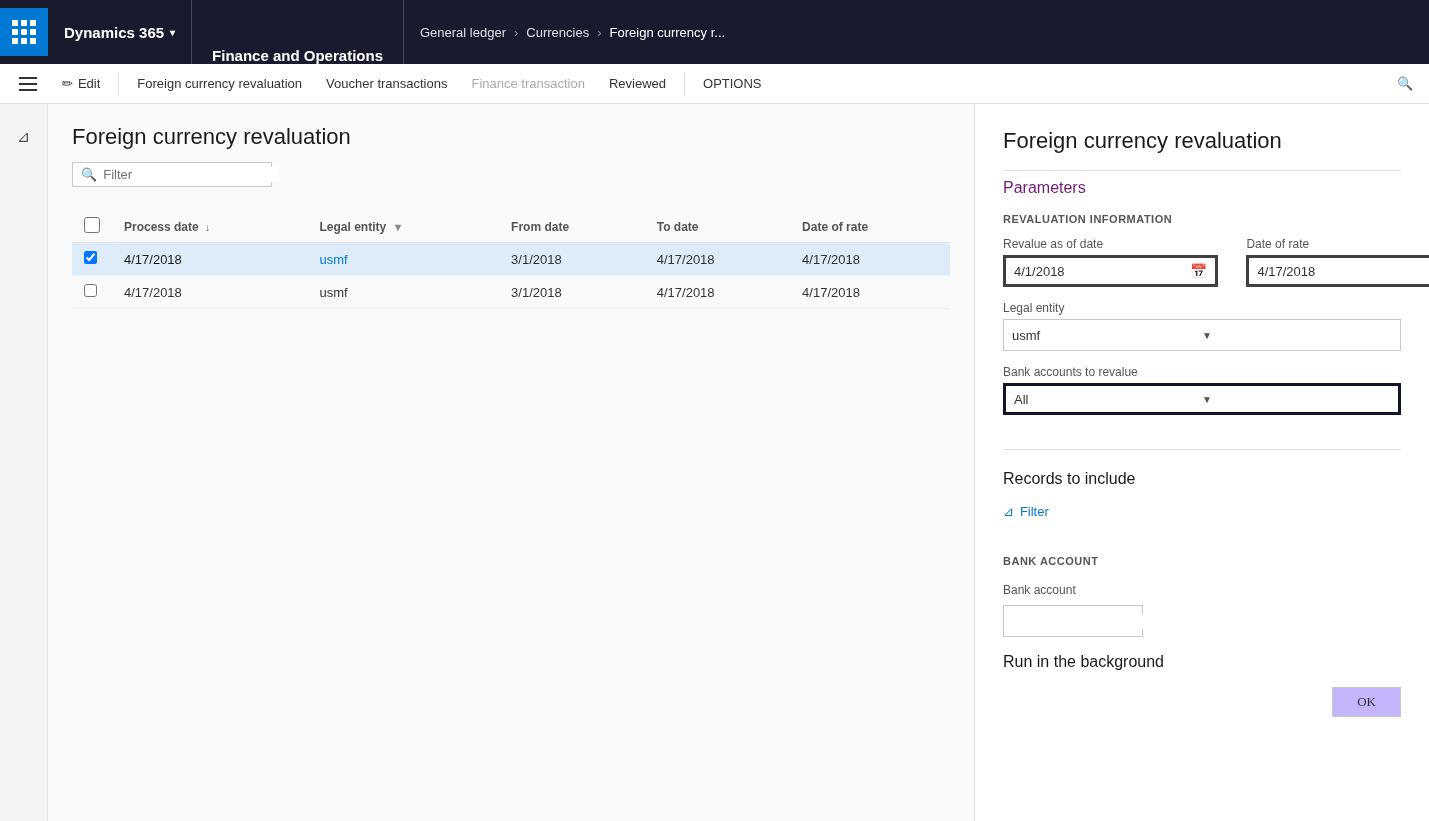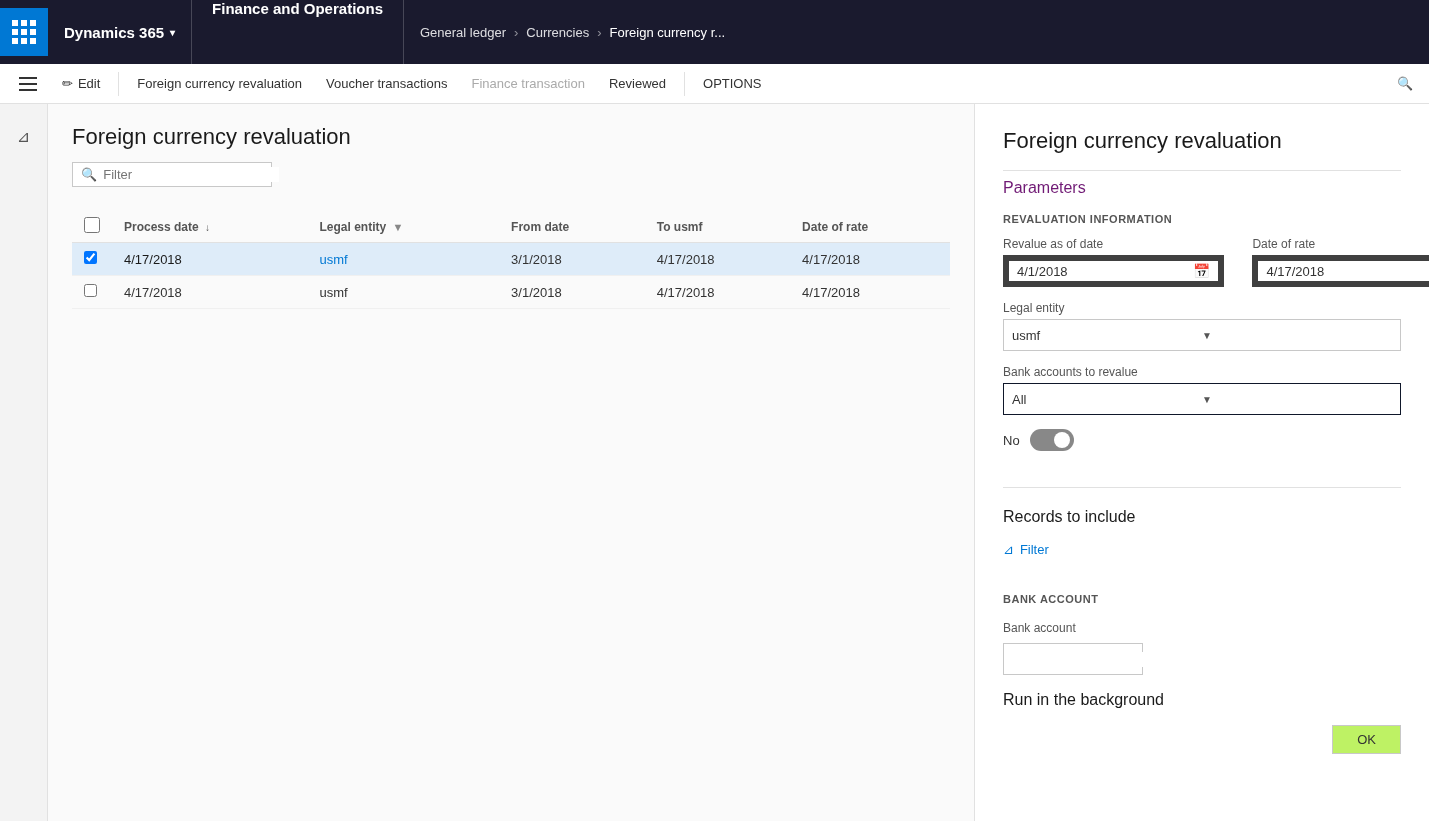--- a/index.html
+++ b/index.html
@@ -46,21 +46,21 @@
       cursor: pointer;
     }
     .top-nav-d365 .chevron { font-size: 10px; }
     .top-nav-fo {
       padding: 0 20px;
       font-size: 15px;
       font-weight: 600;
       border-right: 1px solid rgba(255,255,255,0.2);
       height: 100%;
       display: flex;
-      align-items: flex-start;
+      align-items: flex-end;
     }
     .breadcrumb {
       display: flex;
       align-items: center;
       padding: 0 16px;
       gap: 8px;
       color: rgba(255,255,255,0.85);
       font-size: 13px;
     }
     .breadcrumb .sep { color: rgba(255,255,255,0.5); }
@@ -244,21 +244,21 @@
       gap: 4px;
       flex: 1;
     }
     .form-label {
       font-size: 12px;
       color: #555;
     }
     .form-input {
       display: flex;
       align-items: center;
-      border: 6px solid #404040;
+      border: 3px solid #404040;
       background: white;
       height: 32px;
       padding: 0 8px;
       font-size: 13px;
       color: #333;
     }
     .form-input input {
       border: none; outline: none; font-size: 13px; flex: 1; color: #333;
     }
     .form-input .cal-icon { color: #555; cursor: pointer; font-size: 14px; }
@@ -346,25 +346,26 @@
       color: #1a1a1a;
       margin-bottom: 8px;
     }
 
     
     .ok-btn {
       display: block;
       margin-left: auto;
       margin-top: 16px;
       padding: 6px 24px;
-      background: #bef264;
+      background: #c4b5fd;
       border: 1px solid #c8c8c8;
       font-size: 13px;
       color: #333;
       cursor: pointer;
+      font-family: Liberation Serif, serif;
     }
 
     .parameters-label {
       font-size: 16px;
       font-weight: 400;
       color: #701a75;
       margin-bottom: 4px;
     }
   </style>
 </head>
@@ -465,21 +466,21 @@
               <span class="sort-arrow">↓</span>
             </th>
             <th>
               <span>Legal entity</span>
               <span class="filter-icon">▼</span>
             </th>
             <th>
               <span>From date</span>
             </th>
             <th>
-              <span>To usmf</span>
+              <span>To date</span>
             </th>
             <th>
               <span>Date of rate</span>
             </th>
           </tr>
         </thead>
         <tbody>
           <tr class="selected">
             <td class="check-col">
               <input type="checkbox" checked="" style="">
@@ -532,31 +533,27 @@
     <div class="form-group" style="margin-bottom:14px;">
       <label class="form-label">Legal entity</label>
       <div class="form-select" style="display:flex;align-items:center;border:1px solid #c8c8c8;height:32px;padding:0 8px;">
         <span style="flex:1;font-size:13px;">usmf</span>
         <span class="dropdown-arrow">▼</span>
       </div>
     </div>
 
     <div class="form-group" style="margin-bottom:14px;">
       <label class="form-label">Bank accounts to revalue</label>
-      <div class="form-select" style="display:flex;align-items:center;border:1px solid #0f172a;height:32px;padding:0 8px;">
+      <div class="form-select" style="display:flex;align-items:center;border:3px solid #0f172a;height:32px;padding:0 8px;">
         <span style="flex:1;font-size:13px;">All</span>
         <span class="dropdown-arrow">▼</span>
       </div>
     </div>
 
     <div class="form-group" style="margin-bottom:16px;">
-      <div class="toggle-row">
-        <span class="toggle-label">No</span>
-        <div class="toggle"></div>
-      </div>
     </div>
 
     <div class="panel-divider"></div>
 
     <div class="records-section">
       <div class="records-title">Records to include</div>
       <button class="filter-btn">
         <span class="filter-btn-icon">⊿</span>
         <span>Filter</span>
       </button>

